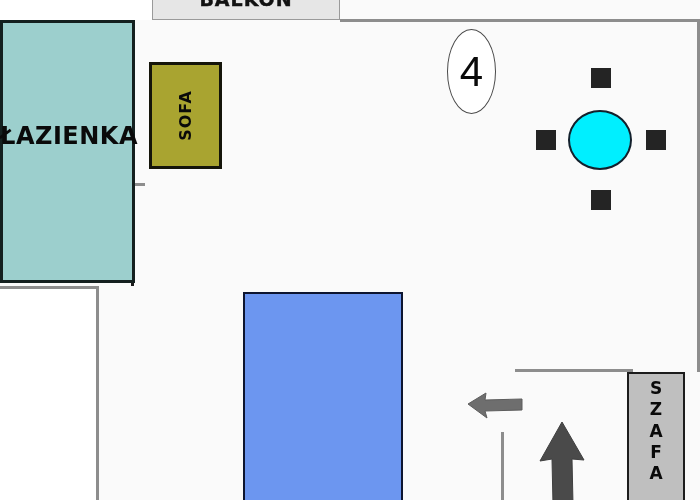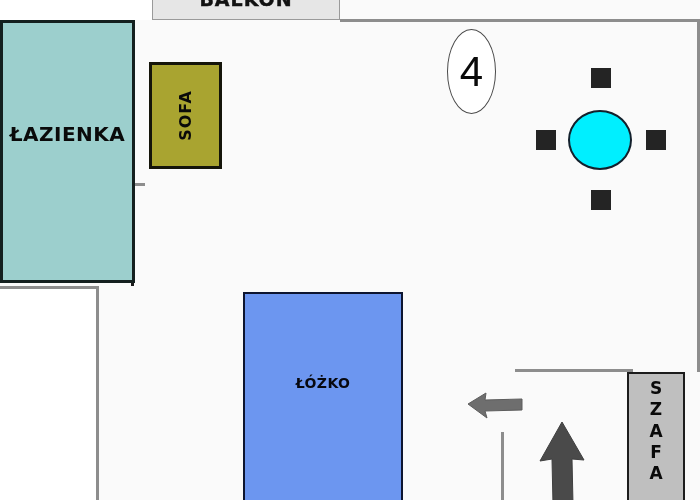--- a/index.html
+++ b/index.html
@@ -66,21 +66,21 @@
     background: #9ccfcd;
     border: 3px solid #14201f;
     box-sizing: border-box;
   }
   #lazienka-label {
     position: absolute;
     left: 0px;
     top: 122px;
     width: 135px;
     text-align: center;
-    font-size: 20px;
+    font-size: 24px;
     font-weight: bold;
     color: #0a0a0a;
     letter-spacing: 0.5px;
   }
 
   
   #sofa-box {
     position: absolute;
     left: 149px;
     top: 62px;
@@ -219,21 +219,20 @@
   <div id="balkon-label">BALKON</div>
 
   <div id="lazienka-box"></div>
   <div id="lazienka-label">ŁAZIENKA</div>
 
   <div id="sofa-box"></div>
   <div id="sofa-label">SOFA</div>
 
   <div id="lozko-box"></div>
   <div id="lozko-label">
-    <div>ŁÓŻKO</div>
   </div>
 
   <div id="szafa-box"></div>
   <div id="szafa-label">
     <span>S</span>
     <span>Z</span>
     <span>A</span>
     <span>F</span>
     <span>A</span>
   </div>

